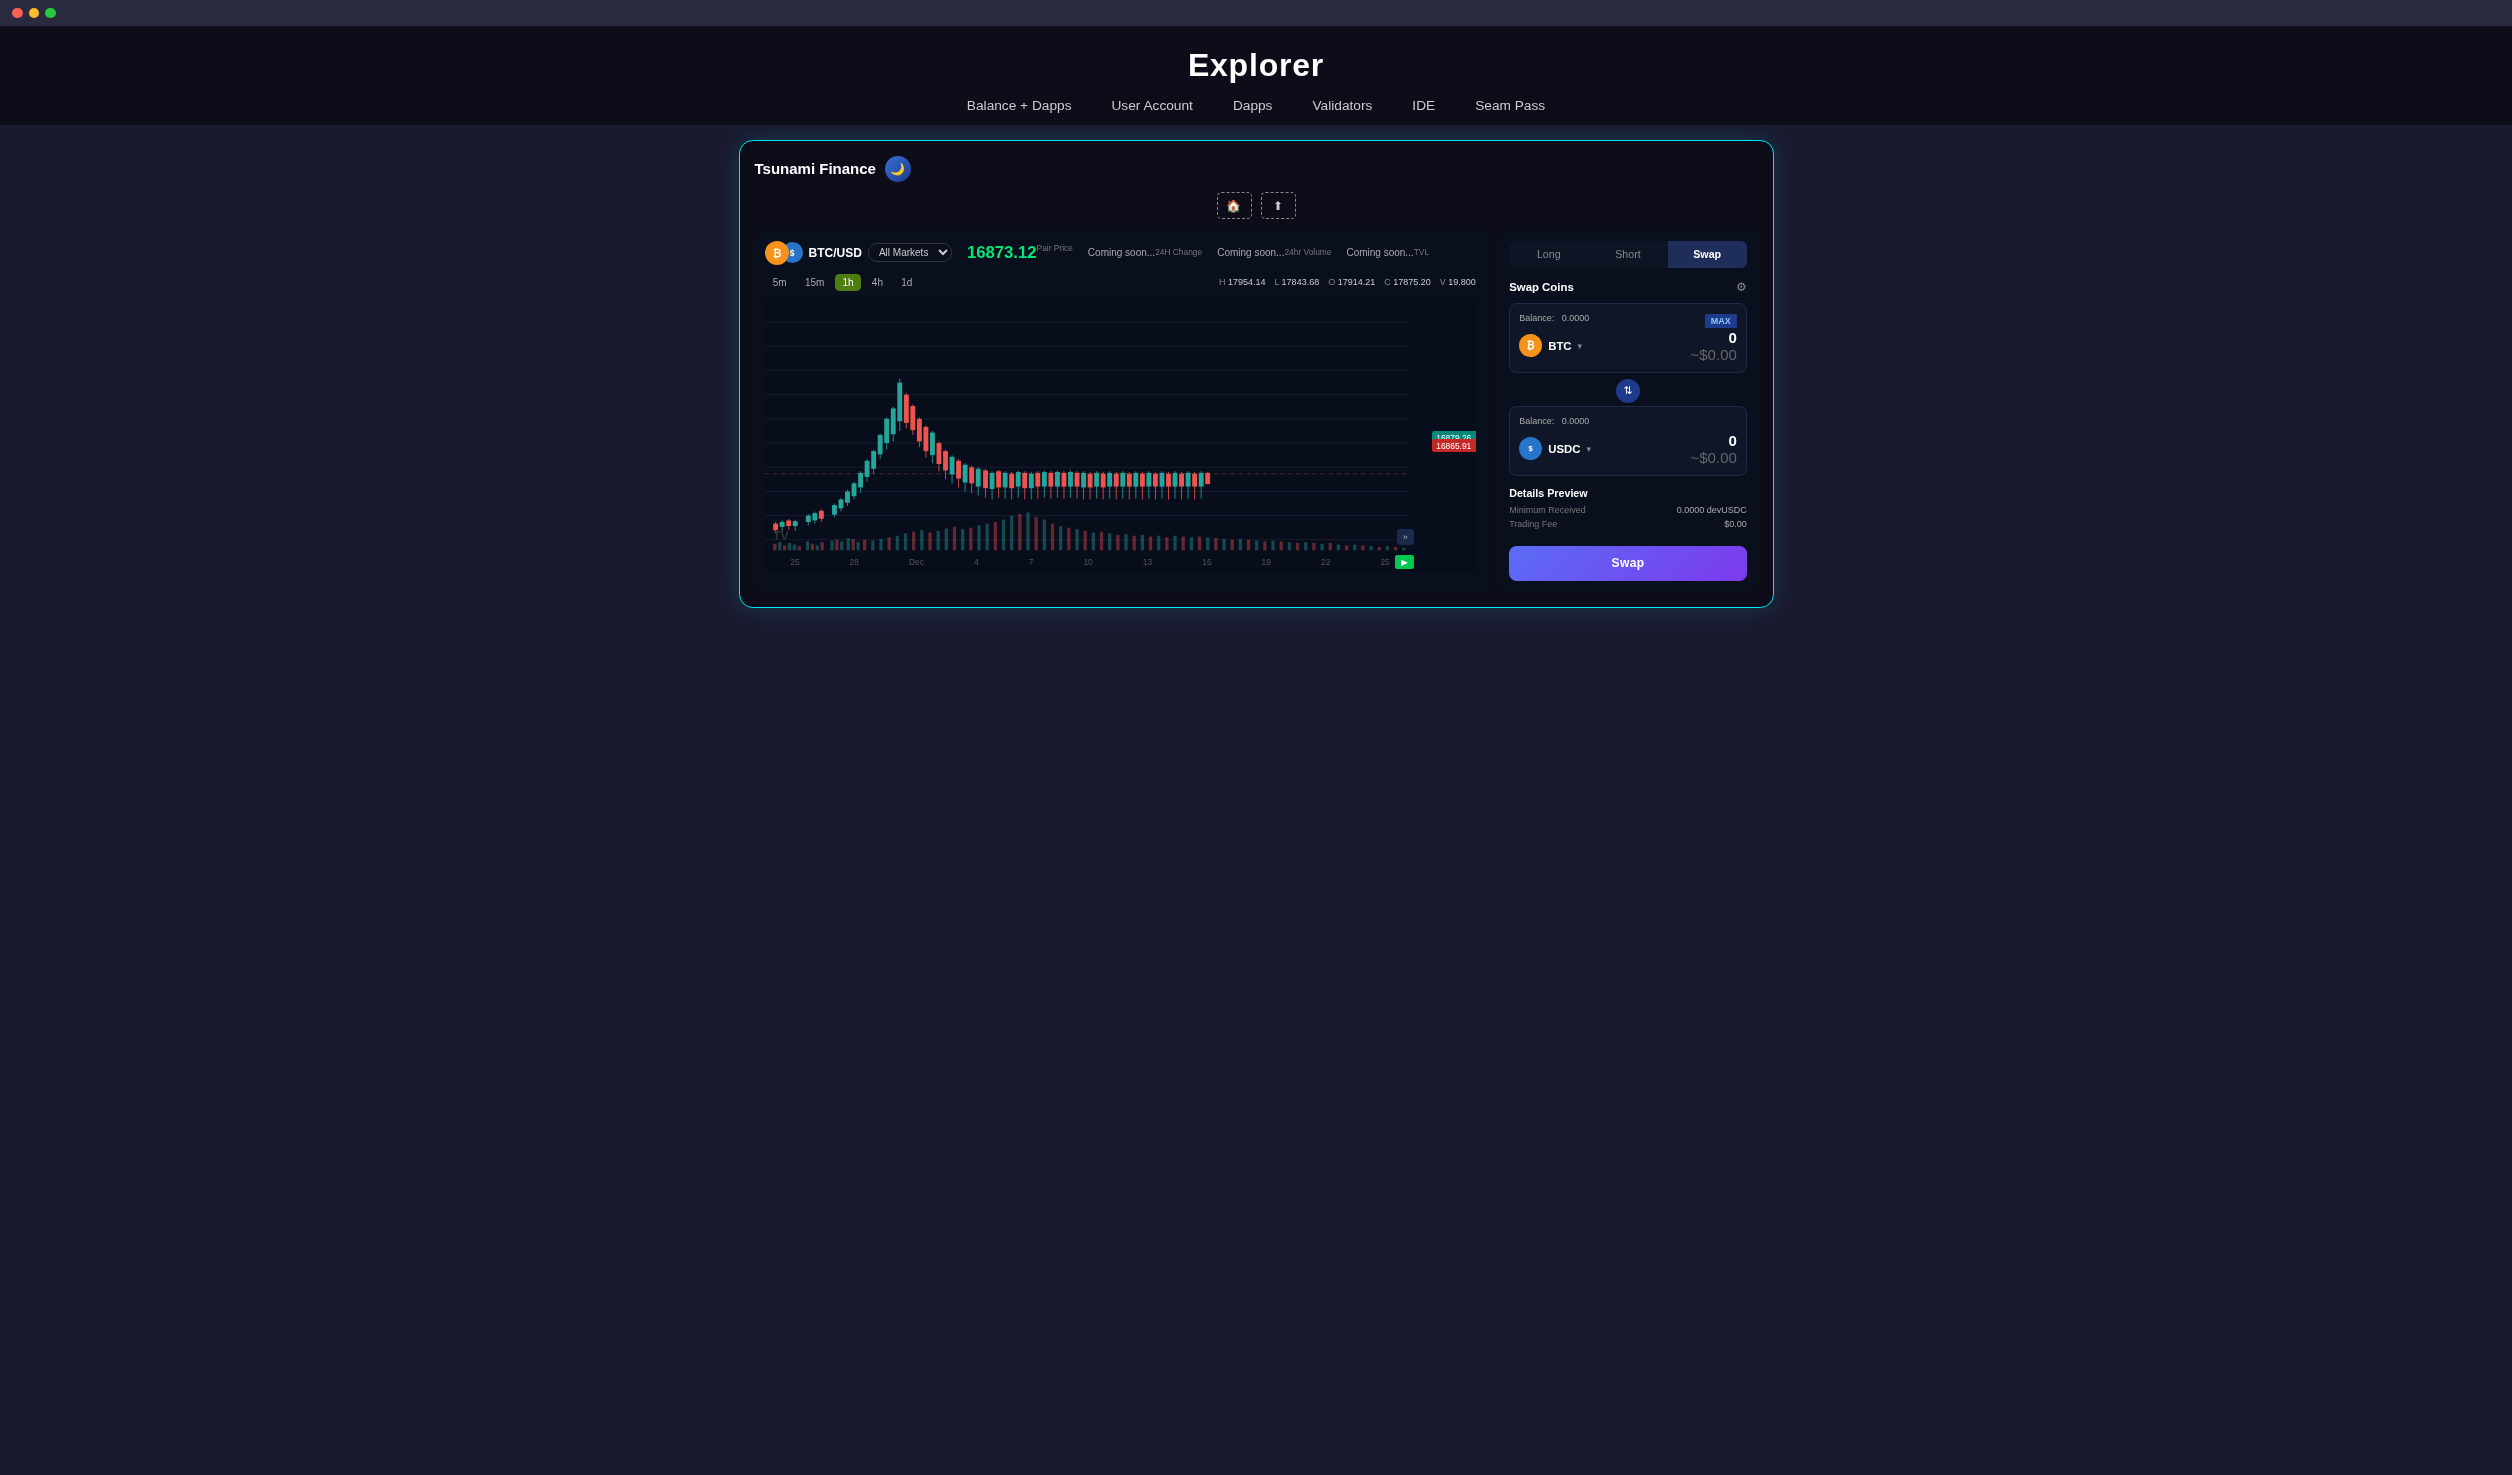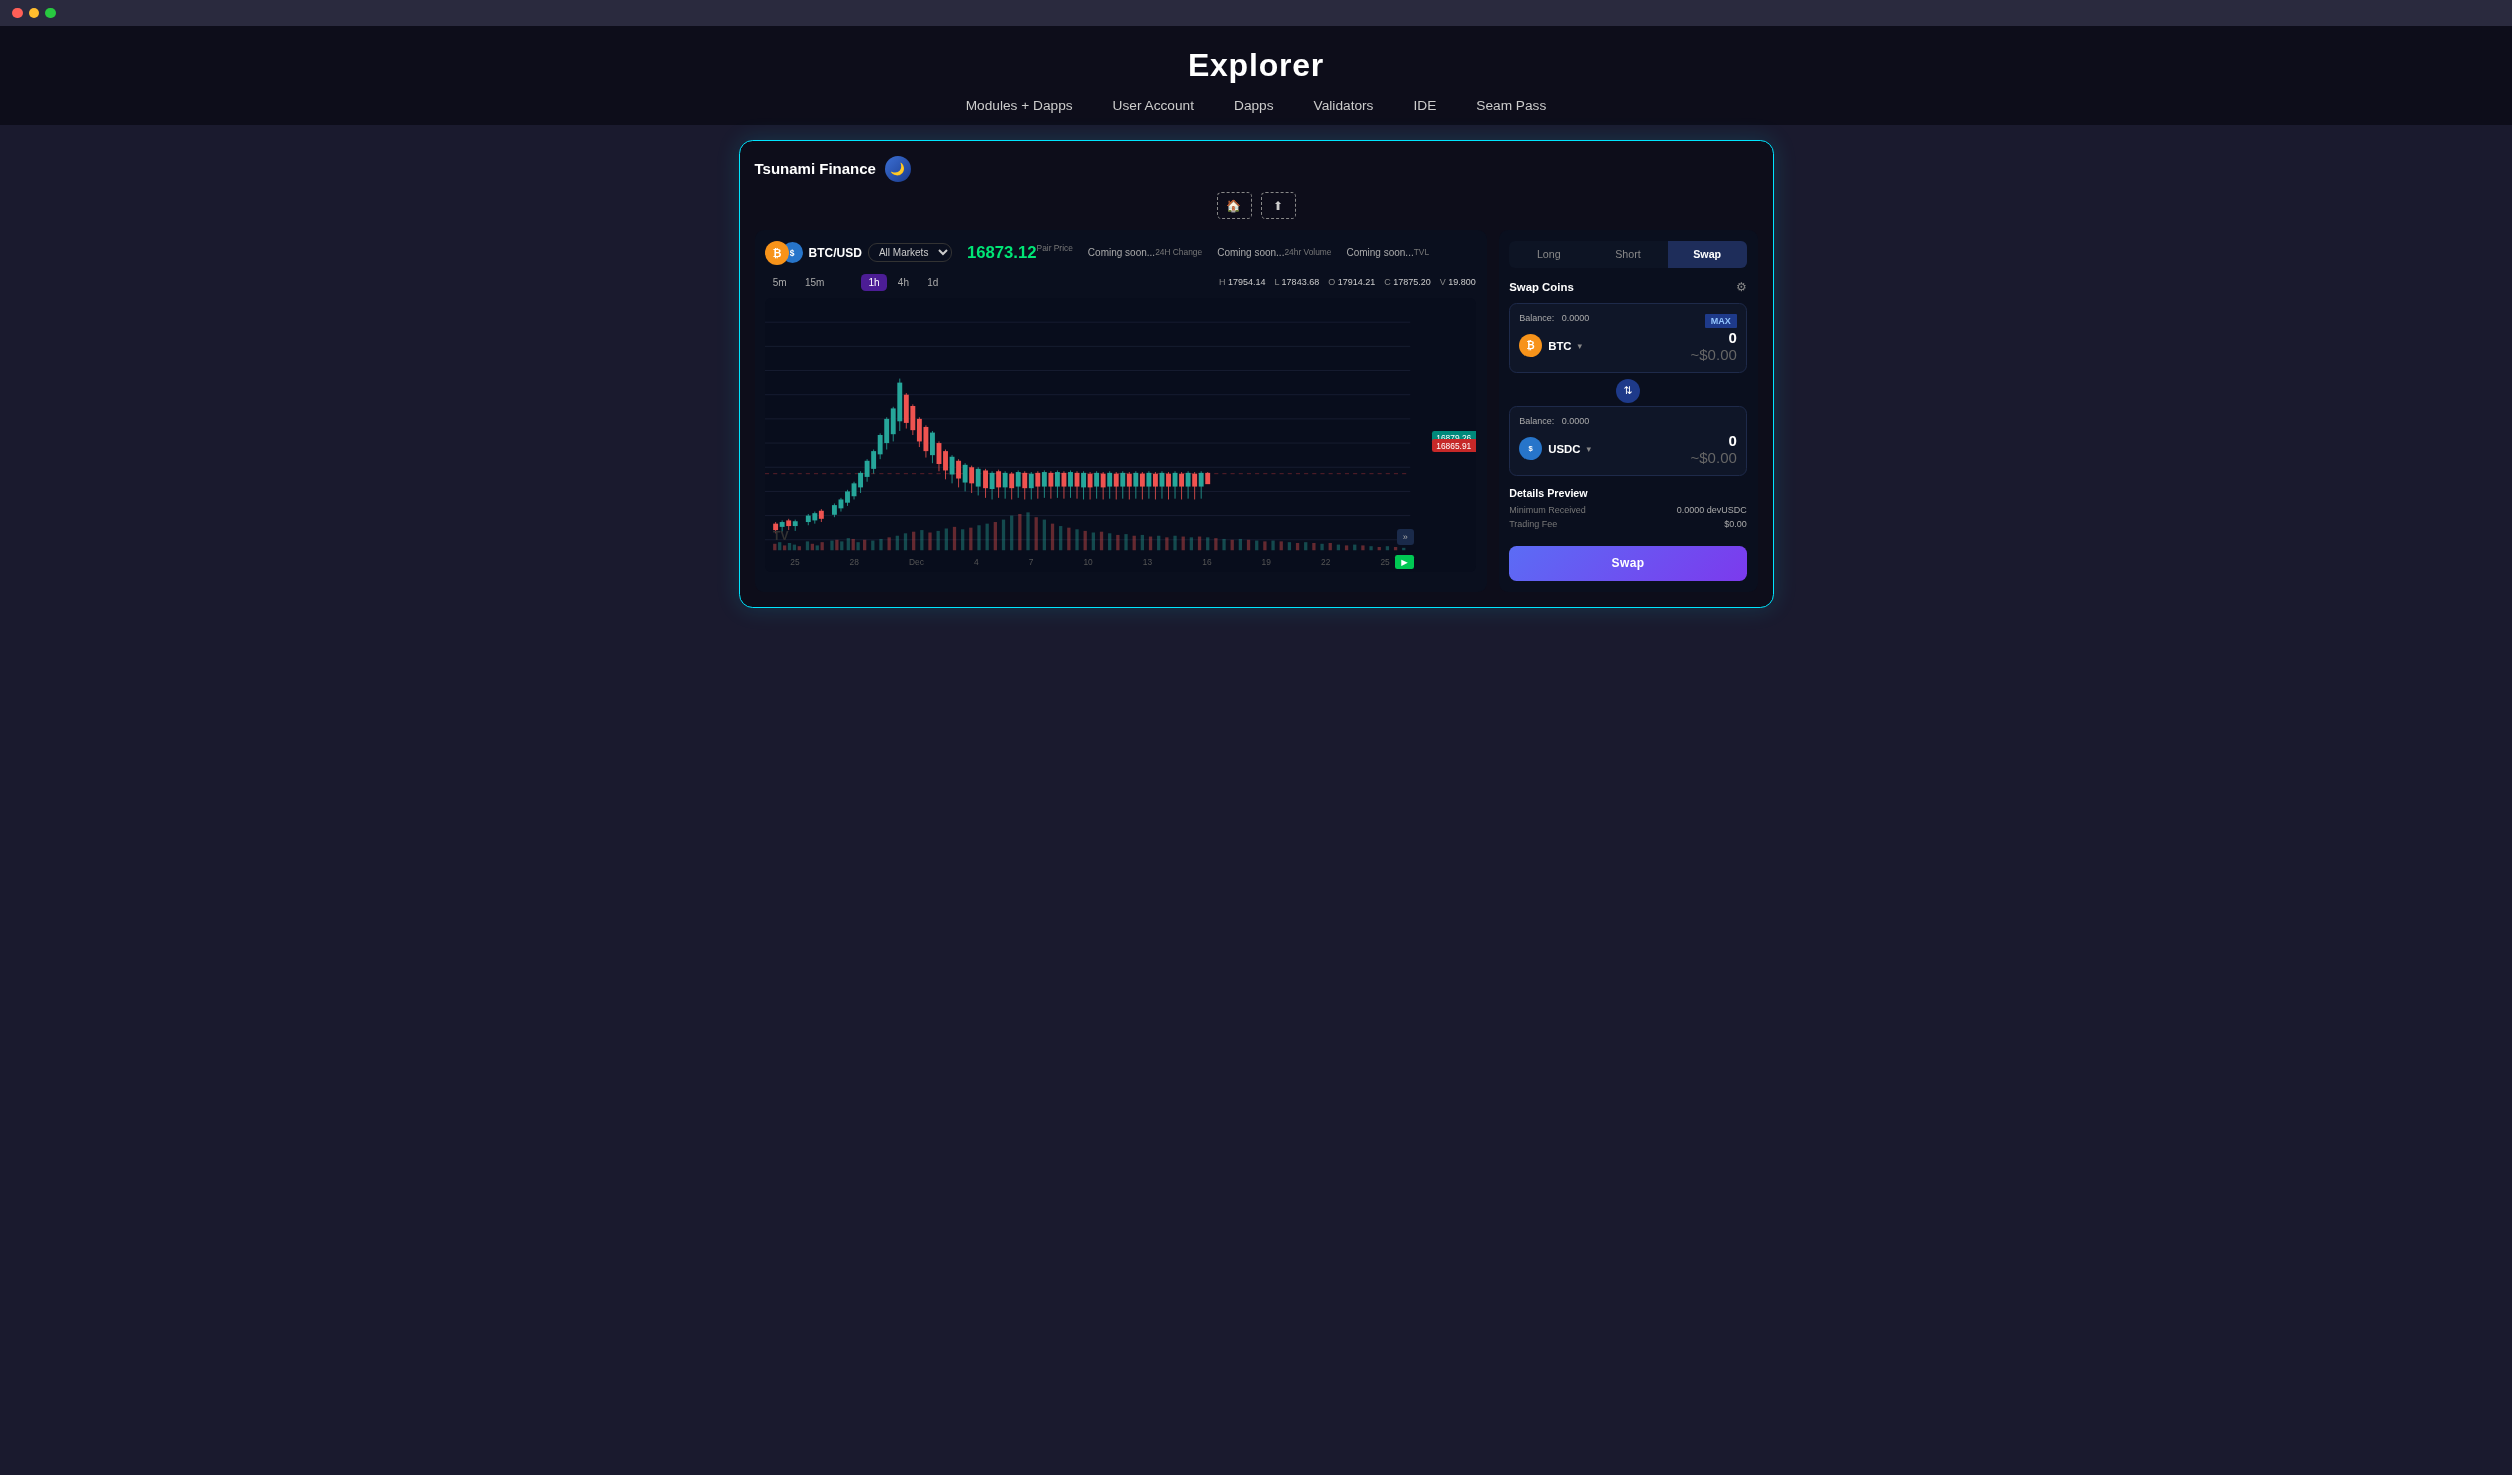--- a/index.html
+++ b/index.html
@@ -196,23 +196,22 @@
     .time-btn {
       padding: 3px 7.6px;
       border-radius: 4.6px;
       border: none;
       background: transparent;
       color: #aaa;
       font-size: 10px;
       cursor: pointer;
     }
     .time-btn.active {
-      background: #4c1d95;
+      background: #4d7c0f;
       color: #fff;
-      margin-left: 26px;
     }
     .ohlcv-info {
       margin-left: auto;
       display: flex;
       gap: 9px;
       font-size: 9px;
       color: #888;
     }
 
     
@@ -510,21 +509,21 @@
 
 <div class="titlebar">
   <span class="titlebar-dot dot-red"></span>
   <span class="titlebar-dot dot-yellow"></span>
   <span class="titlebar-dot dot-green"></span>
 </div>
 
 <div class="top-nav">
   <h1 class="app-title">Explorer</h1>
   <ul class="nav-links">
-    <li><a href="#">Modules + Dapps</a></li>
+    <li><a href="#">Balance + Dapps</a></li>
     <li><a href="#">User Account</a></li>
     <li><a href="#">Dapps</a></li>
     <li><a href="#">Validators</a></li>
     <li><a href="#">IDE</a></li>
     <li><a href="#">Seam Pass</a></li>
   </ul>
 </div>
 
 <div class="main-container">
 

